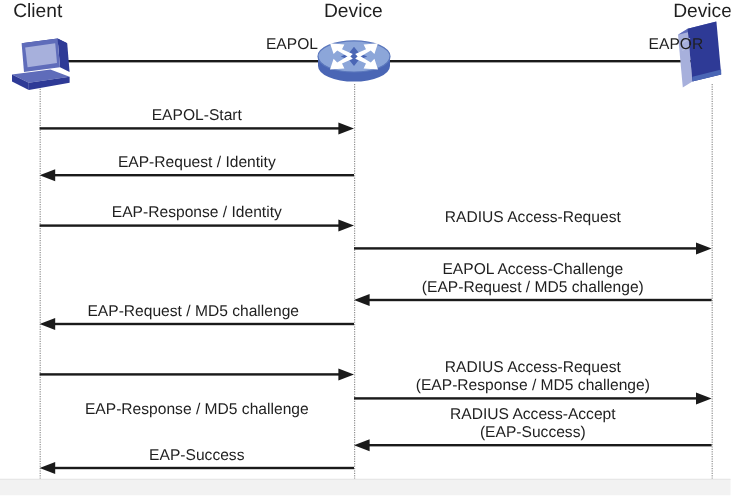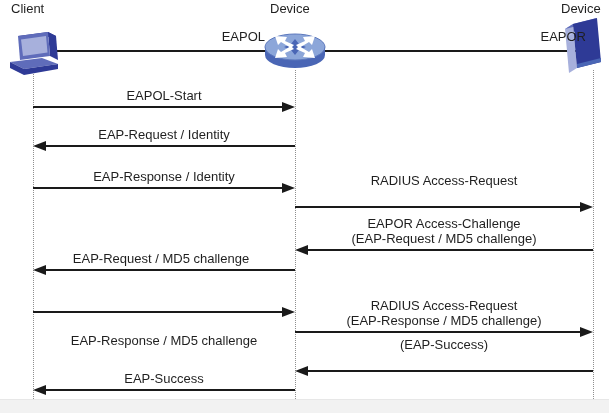--- a/index.html
+++ b/index.html
@@ -1,20 +1,20 @@
 <!DOCTYPE html>
 <html style="--line: #1a1a1a; --text: #1f1f1f; --lifeline: #8f8f8f; --strip: #f2f2f2; --icon-dark: #2e3a96; --icon-mid: #5f6cba; --icon-light: #a7b0dc; --switch-top: #8ca6d9; --switch-side: #4a66b5;"><head>
 <meta charset="utf-8">
 <style>
   html,body{margin:0;padding:0;background:#fff;}
   #canvas{
     position:relative;width:609px;height:413px;overflow:hidden;background:#fff;
     font-family:"Liberation Sans","DejaVu Sans",sans-serif;color:var(--text,#1f1f1f);
   }
-  .node-label{position:absolute;top:1px;font-size:13px;color:var(--text,#1f1f1f);white-space:nowrap;}
+  .node-label{position:absolute;top:1px;font-size:16px;color:var(--text,#1f1f1f);white-space:nowrap;}
   #nl-client{left:11px;}
   #nl-device{left:270px;}
   #nl-server{left:561px;}
   .backbone{position:absolute;top:50px;left:50px;width:540px;height:2px;background:var(--line,#1a1a1a);z-index:1;}
   .link-label{position:absolute;top:29px;font-size:13px;text-align:right;color:var(--text,#1f1f1f);z-index:3;}
   #link-eapol{left:57px;width:208px;}
   #link-eapor{left:330px;width:256px;}
   .node-icon{position:absolute;z-index:2;}
   #icon-client{left:8px;top:22px;}
   #icon-device{left:262px;top:27px;}
@@ -99,21 +99,21 @@
         <div>EAP-Response / Identity</div>
       </div>
       <div class="msg-line" style="top: 187px; left: 33px; width: 250px;"></div>
       <div class="msg-head head-right" style="top: 183px; left: 282px;"></div>
       <div class="msg-label" style="left: 295px; width: 298px; top: 173px;">
         <div>RADIUS Access-Request</div>
       </div>
       <div class="msg-line" style="top: 206px; left: 295px; width: 286px;"></div>
       <div class="msg-head head-right" style="top: 202px; left: 580px;"></div>
       <div class="msg-label" style="left: 295px; width: 298px; top: 216px;">
-        <div>EAPOR Access-Challenge</div>
+        <div>EAPOL Access-Challenge</div>
         <div>(EAP-Request / MD5 challenge)</div>
       </div>
       <div class="msg-line" style="top: 249px; left: 307px; width: 286px;"></div>
       <div class="msg-head head-left" style="top: 245px; left: 295px;"></div>
       <div class="msg-label" style="left: 30px; width: 262px; top: 251px;">
         <div>EAP-Request / MD5 challenge</div>
       </div>
       <div class="msg-line" style="top: 269px; left: 45px; width: 250px;"></div>
       <div class="msg-head head-left" style="top: 265px; left: 33px;"></div>
       <div class="msg-label" style="left: 33px; width: 262px; top: 293px; margin-top: 40px;">
@@ -121,20 +121,21 @@
       </div>
       <div class="msg-line" style="top: 311px; left: 33px; width: 250px;"></div>
       <div class="msg-head head-right" style="top: 307px; left: 282px;"></div>
       <div class="msg-label" style="left: 295px; width: 298px; top: 298px;">
         <div>RADIUS Access-Request</div>
         <div>(EAP-Response / MD5 challenge)</div>
       </div>
       <div class="msg-line" style="top: 331px; left: 295px; width: 286px;"></div>
       <div class="msg-head head-right" style="top: 327px; left: 580px;"></div>
       <div class="msg-label" style="left: 295px; width: 298px; top: 337px;">
+        <div>RADIUS Access-Accept</div>
         <div>(EAP-Success)</div>
       </div>
       <div class="msg-line" style="top: 370px; left: 307px; width: 286px;"></div>
       <div class="msg-head head-left" style="top: 366px; left: 295px;"></div>
       <div class="msg-label" style="left: 33px; width: 262px; top: 371px;">
         <div>EAP-Success</div>
       </div>
       <div class="msg-line" style="top: 389px; left: 45px; width: 250px;"></div>
       <div class="msg-head head-left" style="top: 385px; left: 33px;"></div>
     </div>

